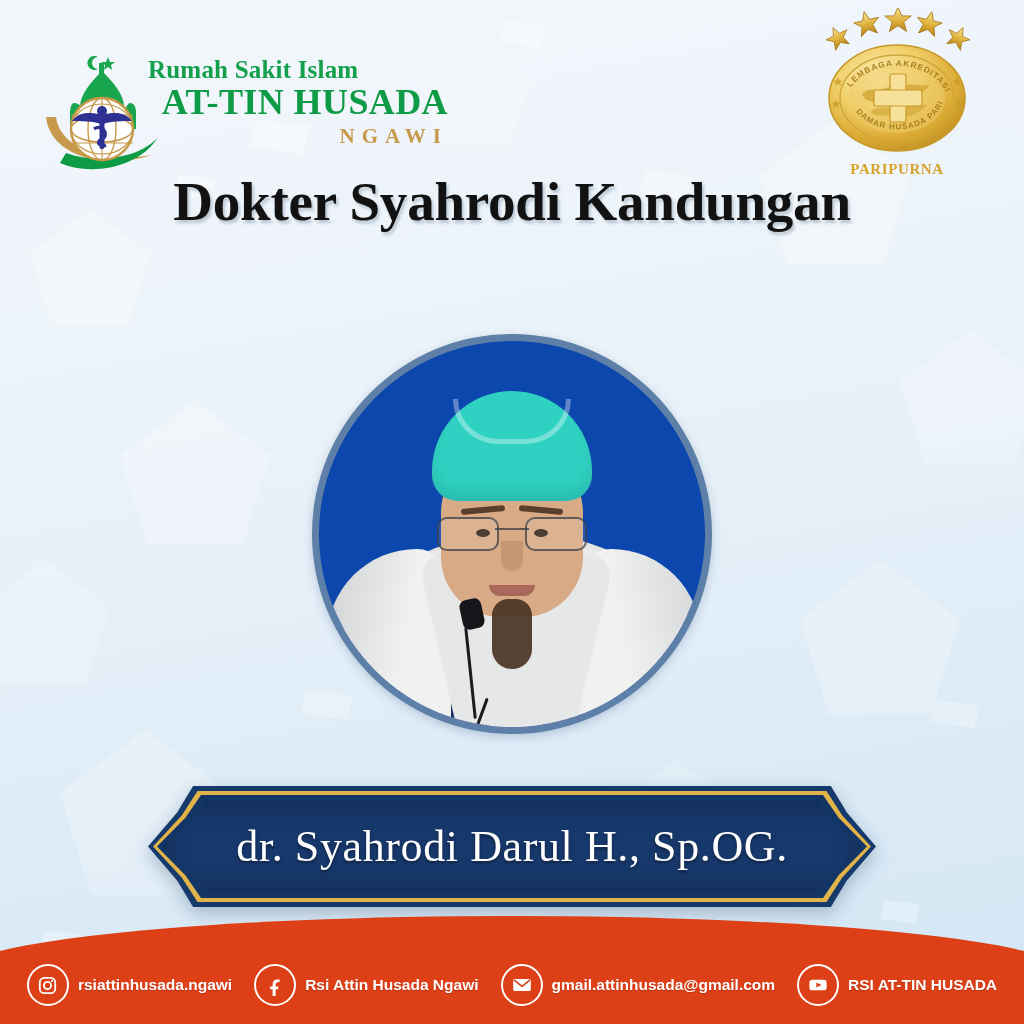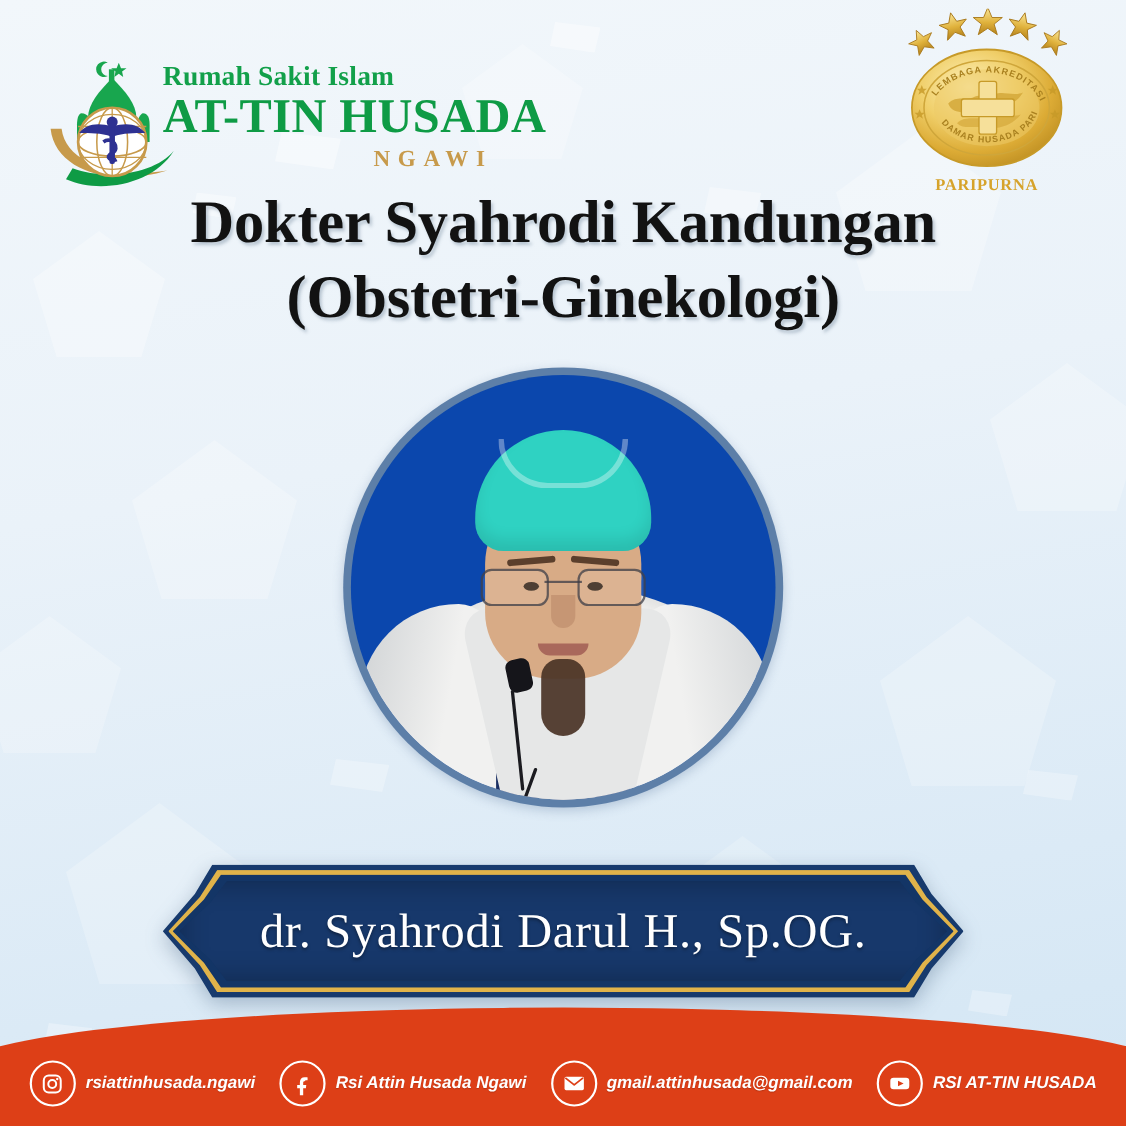--- a/index.html
+++ b/index.html
@@ -26,21 +26,21 @@
   .logo{position:absolute;left:44px;top:34px;width:360px;height:128px;margin-top:15px;}
   .logo-mark{position:absolute;left:0;top:2px;width:116px;height:124px;}
   .logo-text{position:absolute;left:104px;top:8px;width:300px;}
   .l1{
     font-family:"Liberation Serif",serif;
     font-weight:bold;font-size:25px;color:#12a04a;letter-spacing:.2px;
     line-height:1;white-space:nowrap;
   }
   .l2{
     font-family:"Liberation Serif",serif;
-    font-weight:bold;font-size:44px;color:#0e9b45;letter-spacing:.4px;
+    font-weight:bold;font-size:36px;color:#0e9b45;letter-spacing:.4px;
     line-height:1.02;margin-top:2px;white-space:nowrap;text-align:right;
   }
   .l3{
     font-family:"Liberation Serif",serif;
     font-weight:bold;font-size:21px;color:#c79a4b;letter-spacing:7px;
     line-height:1;margin-top:5px;margin-left:64px;white-space:nowrap;text-align:right;
   }
 
   
   .seal{position:absolute;right:42px;top:8px;width:170px;height:172px;}
@@ -204,21 +204,21 @@
   }
 
   
   .footer{
     position:absolute;left:-40px;right:-40px;bottom:0;height:108px;
     background:#dd3f17;
     border-radius:50% 50% 0 0 / 56px 56px 0 0;
   }
   .footer-row{
     position:absolute;left:40px;right:40px;bottom:0;height:78px;
-    display:flex;align-items:center;justify-content:center;gap:0;font-style:italic;
+    display:flex;align-items:center;justify-content:center;gap:0;
   }
   .fitem{display:flex;align-items:center;gap:9px;padding:0 11px;}
   .fcircle{
     width:38px;height:38px;border-radius:50%;
     border:2.5px solid #ffffff;
     display:flex;align-items:center;justify-content:center;flex:0 0 auto;
   }
   .flabel{
     color:#ffffff;font-size:15.5px;font-weight:bold;
     font-family:"Liberation Sans",sans-serif;white-space:nowrap;
@@ -337,21 +337,20 @@
         <polygon transform="translate(24,96) scale(.42)" points="0,-11 3.2,-3.4 11,-3.4 4.8,1.6 7.2,9.6 0,4.8 -7.2,9.6 -4.8,1.6 -11,-3.4 -3.2,-3.4"></polygon>
         <polygon transform="translate(145,74) scale(.42)" points="0,-11 3.2,-3.4 11,-3.4 4.8,1.6 7.2,9.6 0,4.8 -7.2,9.6 -4.8,1.6 -11,-3.4 -3.2,-3.4"></polygon>
         <polygon transform="translate(147,96) scale(.42)" points="0,-11 3.2,-3.4 11,-3.4 4.8,1.6 7.2,9.6 0,4.8 -7.2,9.6 -4.8,1.6 -11,-3.4 -3.2,-3.4"></polygon>
       </g>
     </svg>
     <div class="seal-label">PARIPURNA</div>
   </div>
 
   <div class="title">
     <span class="tline">Dokter Syahrodi Kandungan</span>
-    <span class="tline">(Obstetri-Ginekologi)</span>
   </div>
 
   <div class="photo-wrap">
     <div class="photo">
       <div class="shoulders"></div>
       <div class="coat-shadowL"></div>
       <div class="coat-shadowR"></div>
       <div class="scrubs"></div>
       <div class="lapelL"></div>
       <div class="lapelR"></div>

